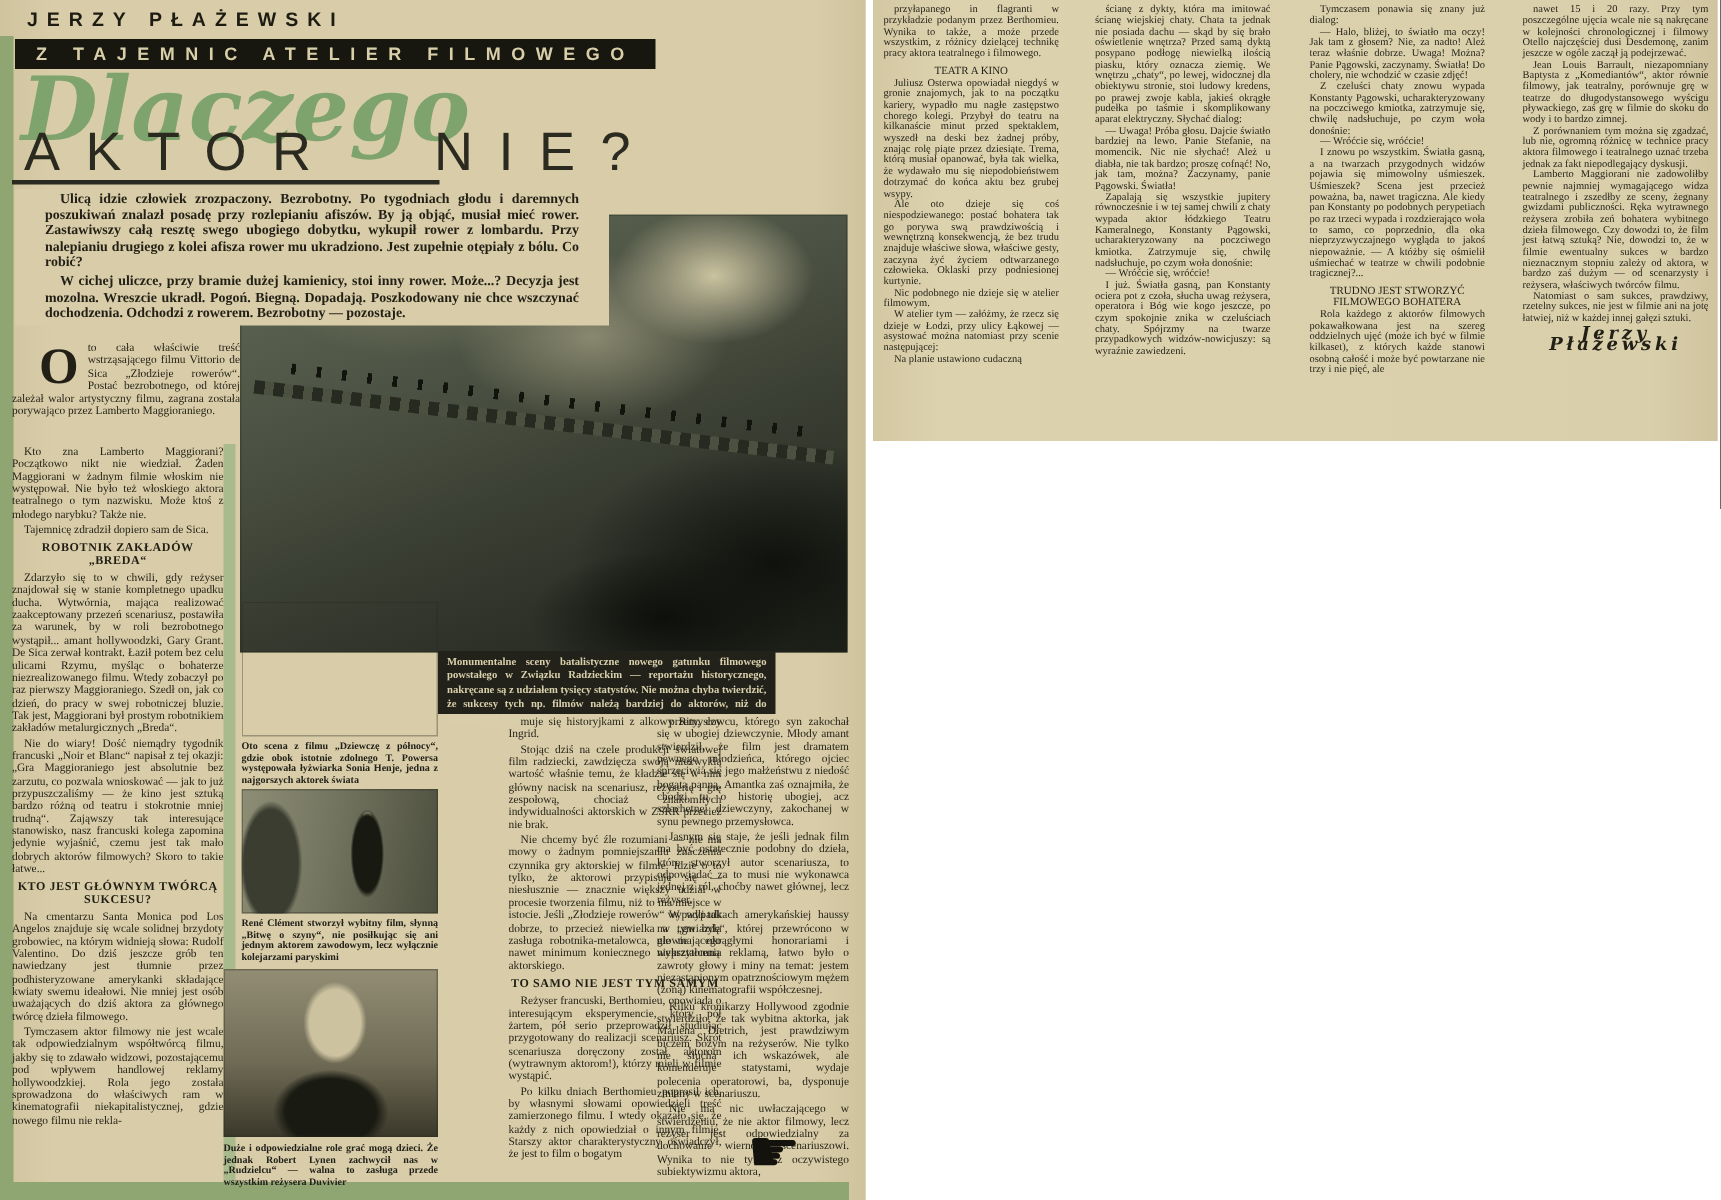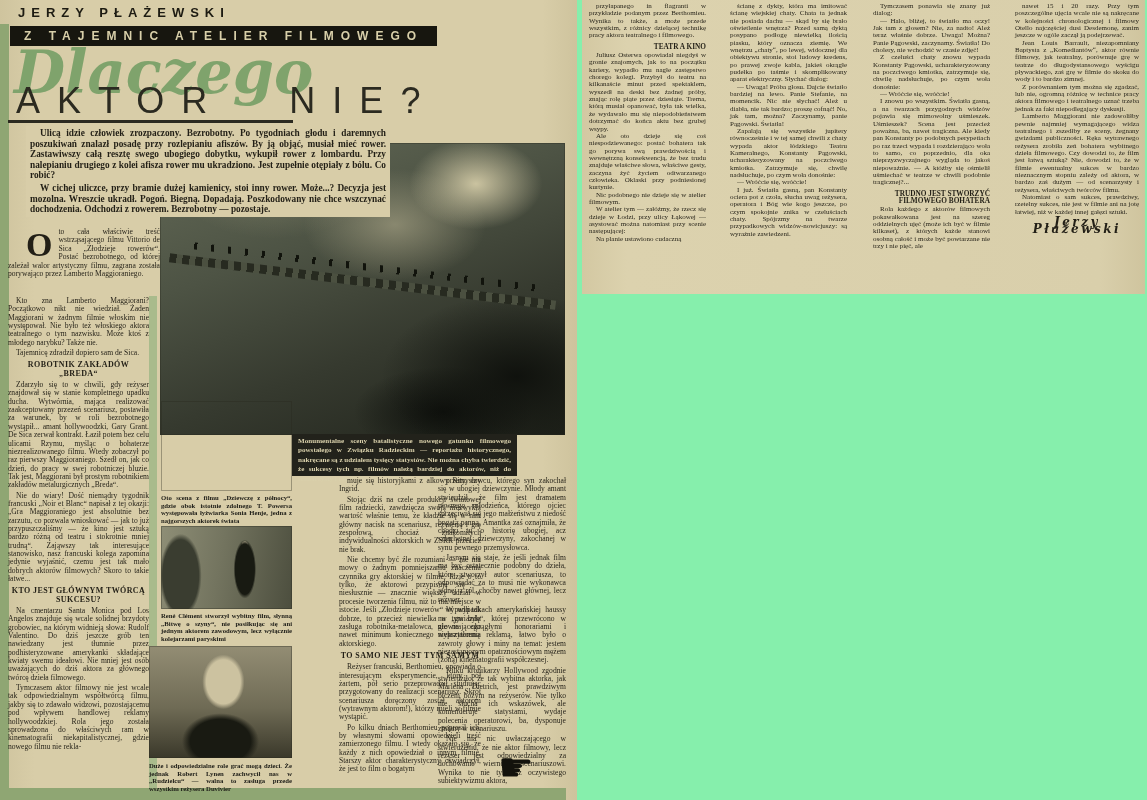--- a/index.html
+++ b/index.html
@@ -1,36 +1,36 @@
 <!DOCTYPE html>
 <html><head>
 <meta charset="utf-8">
 <style>
   html,body{margin:0;padding:0;background:#060605;}
-  #canvas{position:relative;width:1147px;height:800px;background:#86efac;overflow:hidden;
+  #canvas{position:relative;width:1147px;height:800px;background:#ffffff;overflow:hidden;
           font-family:"Liberation Serif", serif;color:#221f16;}
   .abs{position:absolute;}
   
   #page{left:0;top:0;width:577px;height:800px;background:#d6cba6;
         background-image:linear-gradient(90deg, #cfc49e 0%, #d8cda8 6%, #d8cda8 94%, #cec39d 100%);}
   #green-left{left:0;top:24px;width:9px;height:776px;background:#8fa673;}
   #green-bottom{left:0;top:788px;width:566px;height:12px;background:#8fa673;}
   #green-rule{left:149px;top:296px;width:8px;height:492px;background:#a9bb8c;}
   #byline{left:18px;top:5px;font-family:"Liberation Sans",sans-serif;font-weight:bold;
           font-size:13px;letter-spacing:6px;color:#1d1b12;}
   #kicker{left:10px;top:26px;height:20px;background:#17160f;color:#d8cfa9;
           font-family:"Liberation Sans",sans-serif;font-weight:bold;font-size:12px;
           letter-spacing:7px;line-height:20px;padding:0 14px;}
   #title-script{left:14px;top:38px;font-family:"DejaVu Serif",serif;font-style:italic;
           font-weight:bold;font-size:59px;color:#7fa36c;}
   #title-main{left:16px;top:80px;font-family:"Liberation Sans",sans-serif;
           font-size:36px;font-weight:normal;color:#2b2a20;letter-spacing:17px;word-spacing:38px;}
   #title-rule{left:8px;top:120px;width:285px;height:3px;background:#2b2a20;}
   
-  #intro{left:10px;top:126px;width:356px;background:#d8cda8;padding:2px 4px;margin-left:16px;}
+  #intro{left:10px;top:126px;width:356px;background:#d8cda8;padding:2px 20px;}
   .intro-p{font-weight:bold;font-size:9.3px;line-height:10.6px;text-align:justify;text-indent:10px;}
   
   #lead{left:8px;top:228px;width:152px;font-size:7.6px;line-height:8.4px;text-align:justify;}
   #dropcap{float:left;font-size:34px;line-height:30px;font-weight:bold;margin:2px 6px 0 18px;}
   
   .bodycol{font-size:7.6px;line-height:8.35px;text-align:justify;}
   .bodycol .p{text-indent:8px;margin:0 0 2px 0;}
   .bodycol .h{font-weight:bold;text-align:center;font-size:8px;margin:4px 0 3px 0;letter-spacing:.4px;}
   #col1{left:8px;top:297px;width:141px;}
   #col2{left:292px;top:477px;width:142px;padding-left:47px;}
@@ -75,21 +75,21 @@
   .smallcap{font-weight:bold;font-size:6.7px;line-height:7.7px;text-align:justify;color:#21201:;color:#21201a;}
   #caption-skating{left:161px;top:494px;width:131px;}
   #caption-clement{left:161px;top:612px;width:131px;}
   #caption-duvivier{left:149px;top:762px;width:143px;}
   #manicule{left:498px;top:748px;font-size:40px;line-height:40px;color:#13120c;}
   
   #clipping{left:582px;top:0;width:563px;height:294px;background:#d9cfab;
       background-image:linear-gradient(90deg,#d3c8a2,#dcd2ae 8%,#d9cfab 92%,#cfc49e);}
   .clipcol{position:absolute;top:3px;height:289px;font-size:7px;line-height:7.35px;text-align:justify;}
   .clipcol .p{text-indent:7px;margin:0;}
-  .clipcol .h{font-weight:bold;text-align:right;font-size:7.3px;margin:3px 0 2px 0;}
+  .clipcol .h{font-weight:normal;text-align:center;font-size:7.3px;margin:3px 0 2px 0;}
   #colA{left:7px;width:117px;}
   #colB{left:148px;width:117px;}
   #colC{left:291px;width:117px;}
   #colD{left:433px;width:124px;}
   #signature{font-family:"DejaVu Serif",serif;font-style:italic;font-weight:bold;
       font-size:12px;letter-spacing:2.5px;text-align:center;margin-top:3px;}
 </style>
 </head>
 <body>
 

